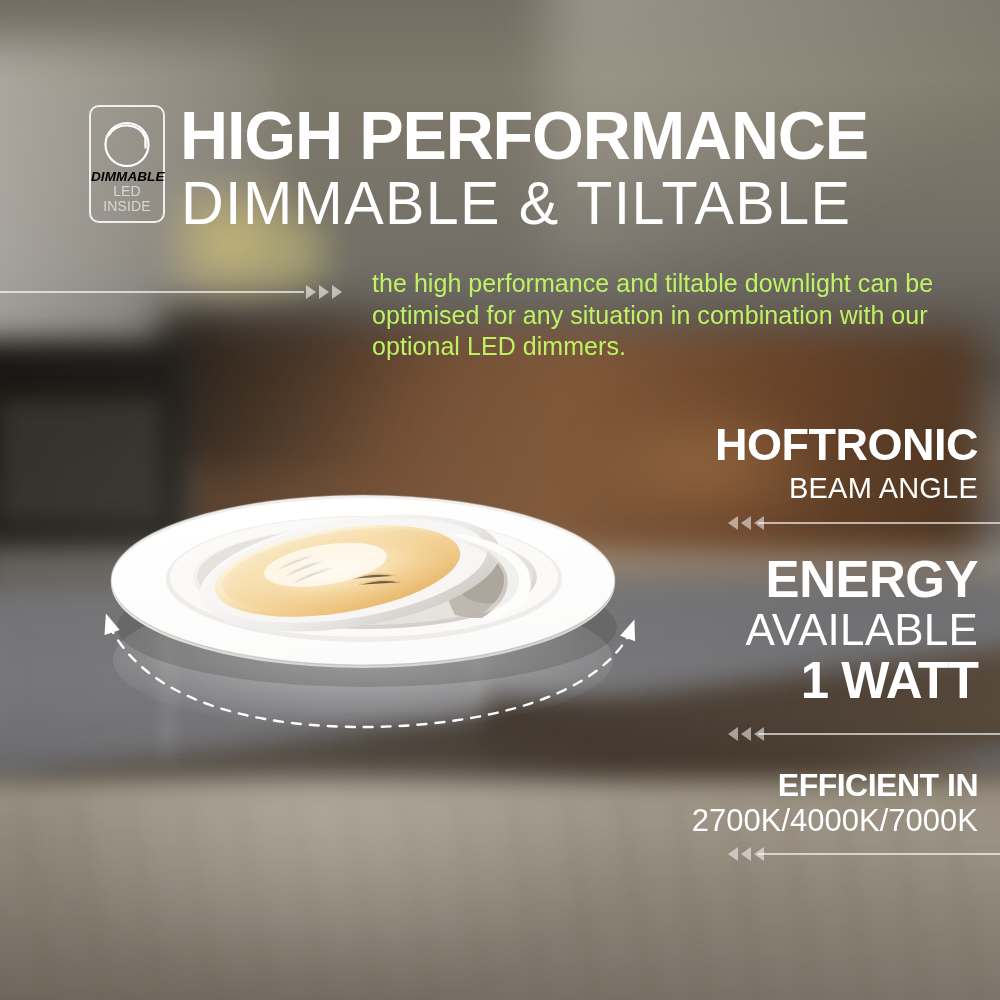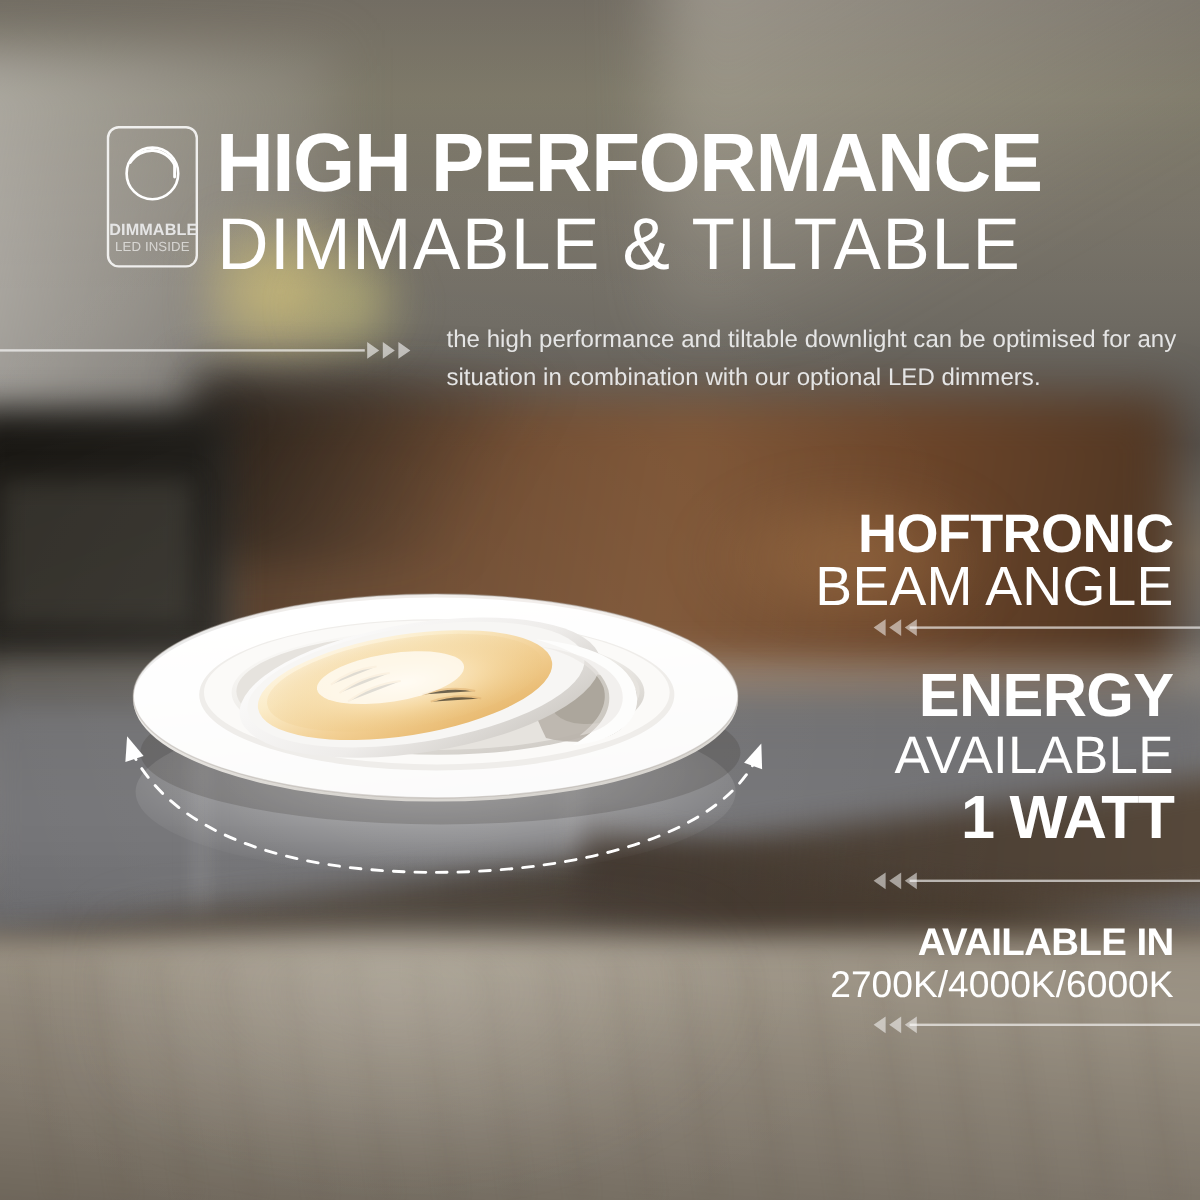--- a/index.html
+++ b/index.html
@@ -259,26 +259,27 @@
   .badge-label-wrap {
     position: absolute;
     bottom: 7px;
     left: 0; right: 0;
     text-align: center;
   }
   .badge-l1 {
     font-size: 13.5px;
     font-weight: 700;
     letter-spacing: .1px;
-    color: #e5e5e5;
+    color: #000000;
     line-height: 14px;
     display: block;
+    font-style: italic;
   }
   .badge-l2 {
-    font-size: 11px;
+    font-size: 14px;
     font-weight: 400;
     letter-spacing: .1px;
     color: rgba(255,255,255,.62);
     line-height: 15px;
     display: block;
   }
 
   
   .headline-1 {
     position: absolute;
@@ -331,23 +332,23 @@
     border-bottom: 7px solid transparent;
     border-left: 10px solid rgba(255,255,255,.58);
   }
 
   
   .intro-copy {
     position: absolute;
     left: 372px;
     top: 268px;
     width: 620px;
-    font-size: 20px;
+    font-size: 25px;
     font-weight: 300;
-    color: #e5e5e5;
+    color: #bef264;
     line-height: 31.5px;
     letter-spacing: .05px;
   }
 
   
   .feature {
     position: absolute;
     right: 22px;
     text-align: right;
     color: #ffffff;
@@ -360,21 +361,21 @@
   }
   .feat-light {
     font-weight: 300;
     letter-spacing: .2px;
     display: block;
     white-space: nowrap;
   }
 
   #feature-tiltable { top: 421px; }
   #feature-tiltable .feat-bold  { font-size: 45px; line-height: 47px; }
-  #feature-tiltable .feat-light { font-size: 46px; line-height: 41px; }
+  #feature-tiltable .feat-light { font-size: 29px; line-height: 41px; }
 
   #feature-energy { top: 553px; }
   #feature-energy .feat-bold  { font-size: 51px; line-height: 53px; text-align: right; }
   #feature-energy .feat-light { font-size: 44px; line-height: 48px; }
   #feature-energy .watt       { font-size: 51px; line-height: 54px; letter-spacing: -1px; }
 
   #feature-available { top: 768px; }
   #feature-available .feat-bold  { font-size: 32px; line-height: 35px; }
   #feature-available .feat-light { font-size: 31px; line-height: 36px; letter-spacing: 0px; }
 
@@ -583,22 +584,22 @@
   </div>
 
   <div class="divider-right" id="divider-r2">
     <div class="line"></div>
     <div class="tri-left" style="right:262px;"></div>
     <div class="tri-left" style="right:249px;"></div>
     <div class="tri-left" style="right:236px;"></div>
   </div>
 
   <div class="feature" id="feature-available">
-    <span class="feat-bold">AVAILABLE IN</span>
-    <span class="feat-light">2700K/4000K/6000K</span>
+    <span class="feat-bold">EFFICIENT IN</span>
+    <span class="feat-light">2700K/4000K/7000K</span>
   </div>
 
   <div class="divider-right" id="divider-r3">
     <div class="line"></div>
     <div class="tri-left" style="right:262px;"></div>
     <div class="tri-left" style="right:249px;"></div>
     <div class="tri-left" style="right:236px;"></div>
   </div>
 
 

